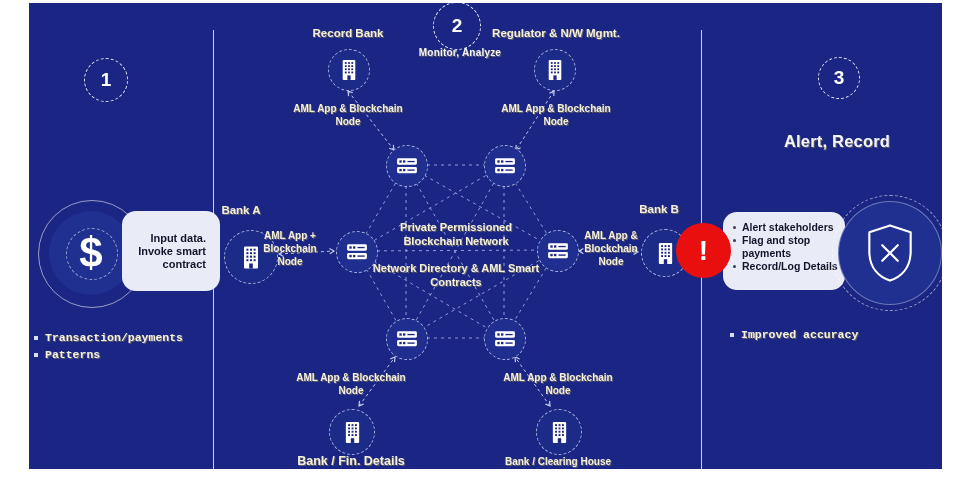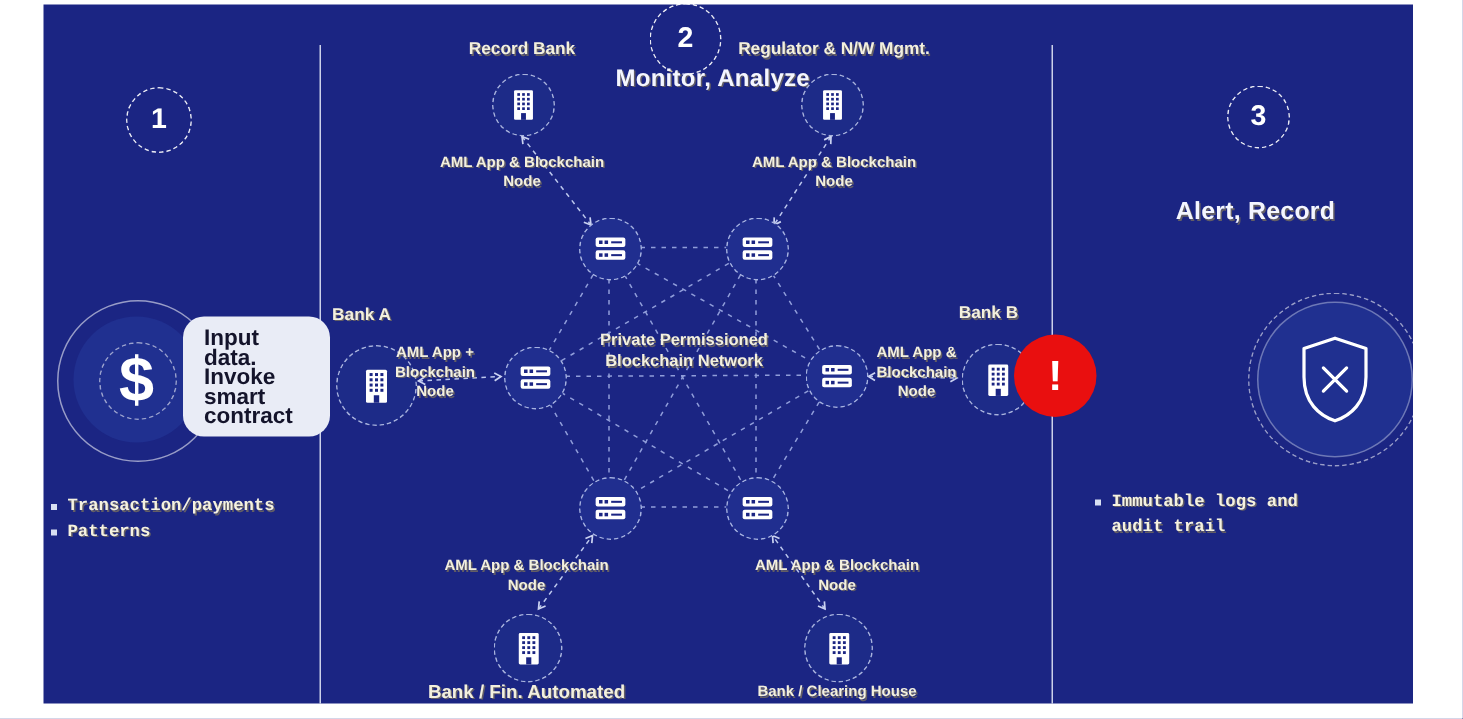--- a/index.html
+++ b/index.html
@@ -6,35 +6,35 @@
   .stage{position:relative;width:975px;height:479px;background:#fff;overflow:hidden;
          font-family:"Liberation Sans",sans-serif;}
   .board{position:absolute;left:29px;top:3px;width:913px;height:466px;background:#1b2583;}
   .divider{position:absolute;top:30px;height:439px;width:1px;background:rgba(235,240,252,0.85);}
   .abs{position:absolute;}
   .ghost{text-shadow:1px 1px 0 rgba(172,152,72,0.5);}
   .num-circle{border:1px dashed rgba(255,255,255,0.9);border-radius:50%;
               display:flex;align-items:center;justify-content:center;
               color:#fff;font-weight:bold;font-size:19px;}
   .sec-title{color:#f4f6ff;font-weight:bold;text-align:center;line-height:22px;font-size:16.5px;letter-spacing:.2px;}
-  .sec-title.mid{font-size:16px;text-align:right;}
+  .sec-title.mid{font-size:10px;}
   .small-label{font-size:11.5px;font-weight:bold;color:#f3f0de;text-align:center;line-height:13px;}
   .node-label{font-size:10px;font-weight:bold;color:#f3f0de;text-align:center;line-height:13px;}
   .org-circle{border-radius:50%;border:1px dashed rgba(215,224,250,0.75);background:#1d2b88;
               display:flex;align-items:center;justify-content:center;}
   .server-circle{border-radius:50%;border:1px dashed rgba(200,212,245,0.8);background:#202e8f;
               display:flex;align-items:center;justify-content:center;}
   .ring{border-radius:50%;}
   .ring.solid{border:1px solid rgba(255,255,255,0.55);}
   .ring.dashed{border:1px dashed rgba(255,255,255,0.55);}
   .fill-circle{border-radius:50%;background:#203090;display:flex;align-items:center;justify-content:center;}
   .dollar{color:#fff;font-size:42px;font-weight:bold;line-height:1;}
   .bubble{background:#e9ecf6;border-radius:14px;color:#14142b;}
-  .bubble.b1{display:flex;align-items:center;justify-content:center;text-align:left;
-             font-size:15px;font-weight:600;line-height:13px;padding:14px;}
+  .bubble.b1{display:flex;align-items:center;justify-content:center;text-align:right;
+             font-size:11px;font-weight:600;line-height:13px;padding:14px;}
   .bubble.b3{padding:9px 4px 6px 8px;}
   .bubble .bi{position:relative;padding-left:11px;font-size:10.5px;font-weight:600;line-height:13px;color:#14142b;}
   .bubble .bi::before{content:"";position:absolute;left:2px;top:5px;width:3px;height:3px;background:#3a3a55;border-radius:50%;}
   .red-badge{background:#e90f0f;border-radius:50%;display:flex;align-items:center;justify-content:center;
              color:#fff;font-weight:bold;font-size:28px;line-height:1;}
   .blist .item{position:relative;padding-left:13px;font-size:11.5px;font-weight:bold;
                color:#f5f2e0;line-height:17px;font-family:Liberation Mono, monospace;}
   .blist .item::before{content:"";position:absolute;left:2px;top:7px;width:3.5px;height:3.5px;background:#d8dff2;}
   svg{display:block;}
   .lines{position:absolute;left:0;top:0;z-index:1;}
@@ -214,21 +214,21 @@
         <rect x="5.4" y="10.2" width="2" height="2"></rect>
           <rect x="9" y="10.2" width="2" height="2"></rect>
           <rect x="12.6" y="10.2" width="2" height="2"></rect>
         <rect x="5.4" y="13.7" width="2" height="2"></rect>
           <rect x="9" y="13.7" width="2" height="2"></rect>
           <rect x="12.6" y="13.7" width="2" height="2"></rect>
         <rect x="8.2" y="18" width="3.6" height="5"></rect>
       </g>
     </svg>
   </div>
-  <div class="abs small-label ghost z2" style="left:281px;top:455px;width:140px;font-size:12.5px;">Bank / Fin. Automated</div>
+  <div class="abs small-label ghost z2" style="left:281px;top:455px;width:140px;font-size:12.5px;">Bank / Fin. Details</div>
 
   <div class="abs node-label ghost z2" style="left:498px;top:371px;width:120px;">AML App &amp; Blockchain Node</div>
   <div class="abs org-circle z2" style="left:536px;top:409px;width:44px;height:44px;">
     <svg width="19" height="23" viewBox="0 0 20 24">
       <rect x="3" y="1" width="14" height="22" rx="1" fill="#fff"></rect>
       <g fill="#1b2583">
         <rect x="5.4" y="3.2" width="2" height="2"></rect>
           <rect x="9" y="3.2" width="2" height="2"></rect>
           <rect x="12.6" y="3.2" width="2" height="2"></rect>
         <rect x="5.4" y="6.7" width="2" height="2"></rect>
@@ -325,32 +325,38 @@
           <rect x="7.6" y="3.7" width="2.6" height="2.6"></rect>
           <rect x="12.5" y="4.3" width="8" height="1.5"></rect>
       <rect x="3.5" y="13.2" width="2.6" height="2.6"></rect>
           <rect x="7.6" y="13.2" width="2.6" height="2.6"></rect>
           <rect x="12.5" y="13.8" width="8" height="1.5"></rect>
         </g>
     </svg>
   </div>
 
   <div class="abs node-label ghost z2" style="left:370px;top:220px;width:172px;font-size:11px;line-height:14px;">Private Permissioned Blockchain Network</div>
+  <div class="abs node-label ghost z2" style="left:370px;top:261px;width:172px;font-size:11px;line-height:14px;">Network Directory &amp; AML Smart Contracts</div>
 
   <div class="abs num-circle z2" style="left:818px;top:57px;width:40px;height:40px;">
     <span>3</span>
   </div>
   <div class="abs sec-title ghost z2" style="left:757px;top:130px;width:160px;">Alert, Record</div>
 
+  <div class="abs bubble b3 z4" style="left:723px;top:212px;width:122px;height:78px;box-sizing:border-box;">
+    <div class="bi">Alert stakeholders</div>
+    <div class="bi">Flag and stop payments</div>
+    <div class="bi">Record/Log Details</div>
+  </div>
 
   <div class="abs ring dashed z5" style="left:832px;top:195px;width:114px;height:114px;"></div>
   <div class="abs fill-circle z5" style="left:838px;top:201px;width:102px;height:102px;border:1px solid rgba(255,255,255,0.35);">
     <svg width="56" height="62" viewBox="0 0 64 72">
       <path d="M32,4 L56,12 L56,34 C56,54 44,64 32,68 C20,64 8,54 8,34 L8,12 Z" fill="none" stroke="#ffffff" stroke-width="2.5" stroke-linejoin="round"></path>
       <line x1="23" y1="27" x2="41" y2="45" stroke="#ffffff" stroke-width="2.5" stroke-linecap="round"></line>
       <line x1="41" y1="27" x2="23" y2="45" stroke="#ffffff" stroke-width="2.5" stroke-linecap="round"></line>
     </svg>
   </div>
 
   <div class="abs blist z2 ghost" style="left:728px;top:326px;width:150px;">
-    <div class="item">Immutable logs and audit trail</div>
+    <div class="item">Improved accuracy</div>
   </div>
 </div>
 
 </body></html>

